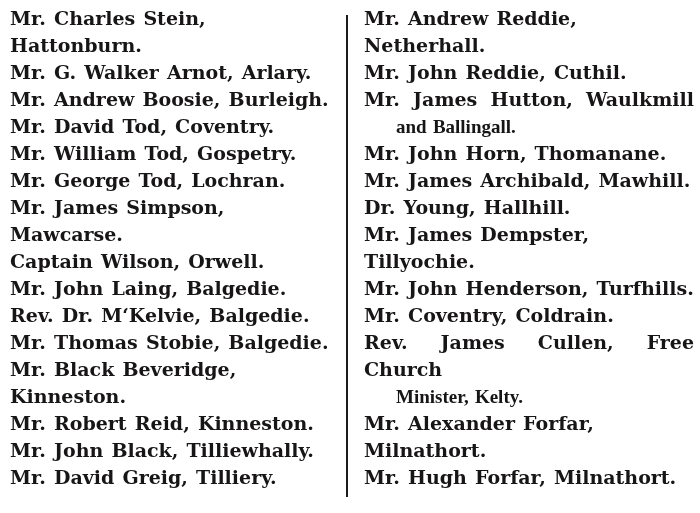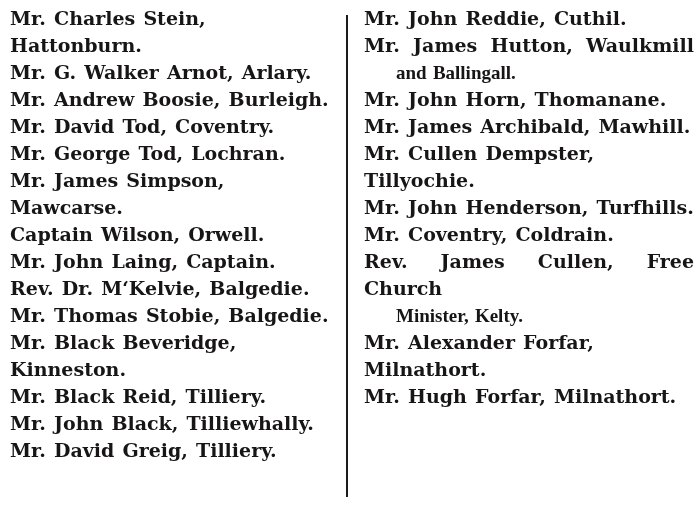--- a/index.html
+++ b/index.html
@@ -66,67 +66,76 @@
       <div class="entry">
         <div class="line">Mr. G. Walker Arnot, Arlary.</div>
       </div>
       <div class="entry">
         <div class="line">Mr. Andrew Boosie, Burleigh.</div>
       </div>
       <div class="entry">
         <div class="line">Mr. David Tod, Coventry.</div>
       </div>
       <div class="entry">
+        <div class="line">Mr. William Tod, Gospetry.</div>
+      </div>
+      <div class="entry">
         <div class="line">Mr. George Tod, Lochran.</div>
       </div>
       <div class="entry">
         <div class="line">Mr. James Simpson, Mawcarse.</div>
       </div>
       <div class="entry">
         <div class="line">Captain Wilson, Orwell.</div>
       </div>
       <div class="entry">
-        <div class="line">Mr. John Laing, Captain.</div>
+        <div class="line">Mr. John Laing, Balgedie.</div>
       </div>
       <div class="entry">
         <div class="line">Rev. Dr. M‘Kelvie, Balgedie.</div>
       </div>
       <div class="entry">
         <div class="line">Mr. Thomas Stobie, Balgedie.</div>
       </div>
       <div class="entry">
         <div class="line">Mr. Black Beveridge, Kinneston.</div>
       </div>
       <div class="entry">
-        <div class="line">Mr. Black Reid, Tilliery.</div>
+        <div class="line">Mr. Robert Reid, Kinneston.</div>
       </div>
       <div class="entry">
         <div class="line">Mr. John Black, Tilliewhally.</div>
       </div>
       <div class="entry">
         <div class="line">Mr. David Greig, Tilliery.</div>
       </div>
     </div>
   <div class="divider"></div>
   <div class="col col-right">
+      <div class="entry">
+        <div class="line">Mr. Andrew Reddie, Netherhall.</div>
+      </div>
       <div class="entry">
         <div class="line">Mr. John Reddie, Cuthil.</div>
       </div>
       <div class="entry">
         <div class="line first-wrapped">Mr. James Hutton, Waulkmill</div>
         <div class="line cont">and Ballingall.</div>
       </div>
       <div class="entry">
         <div class="line">Mr. John Horn, Thomanane.</div>
       </div>
       <div class="entry">
         <div class="line">Mr. James Archibald, Mawhill.</div>
       </div>
       <div class="entry">
-        <div class="line">Mr. Cullen Dempster, Tillyochie.</div>
+        <div class="line">Dr. Young, Hallhill.</div>
+      </div>
+      <div class="entry">
+        <div class="line">Mr. James Dempster, Tillyochie.</div>
       </div>
       <div class="entry">
         <div class="line">Mr. John Henderson, Turfhills.</div>
       </div>
       <div class="entry">
         <div class="line">Mr. Coventry, Coldrain.</div>
       </div>
       <div class="entry">
         <div class="line first-wrapped">Rev. James Cullen, Free Church</div>
         <div class="line cont">Minister, Kelty.</div>

